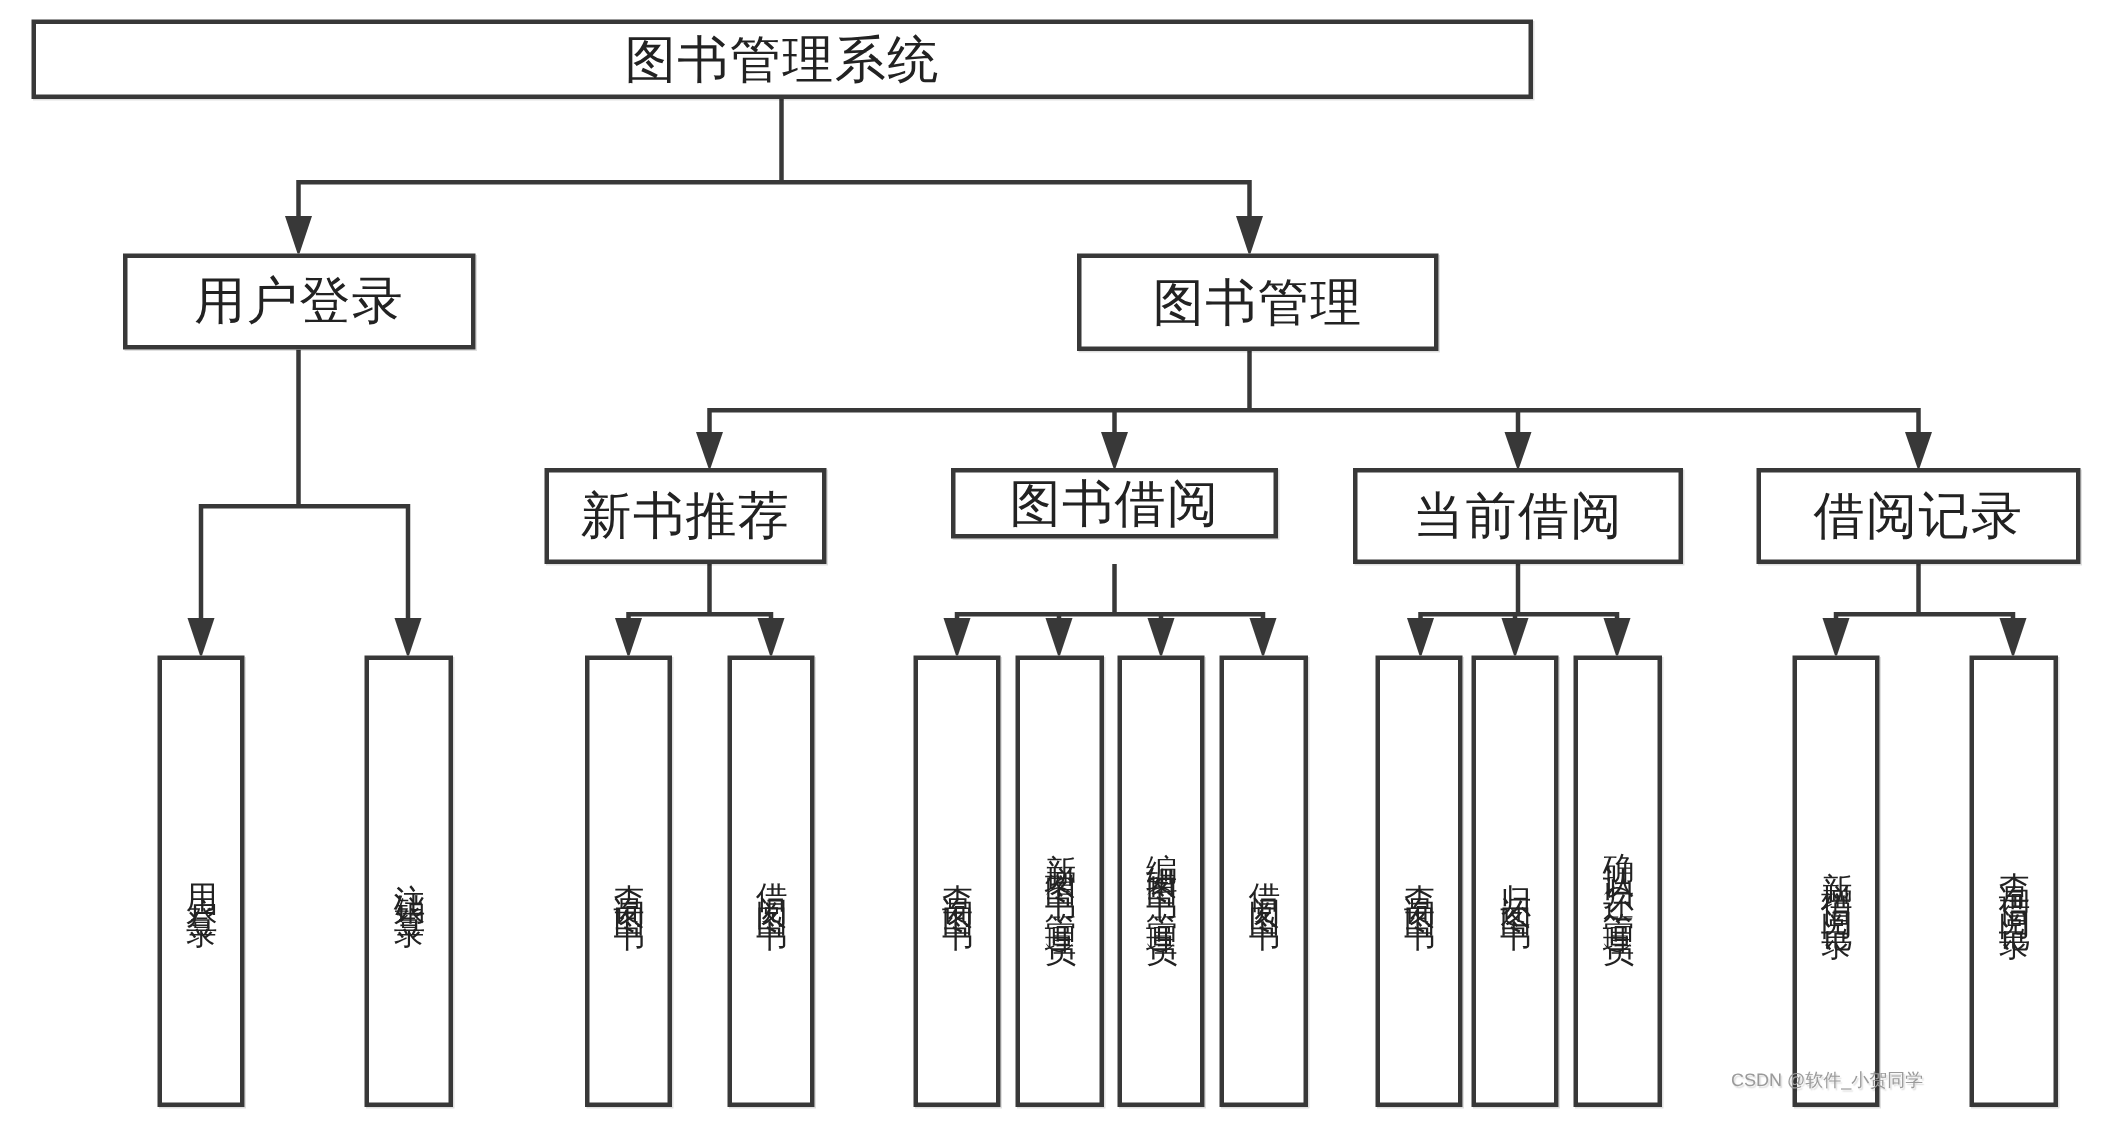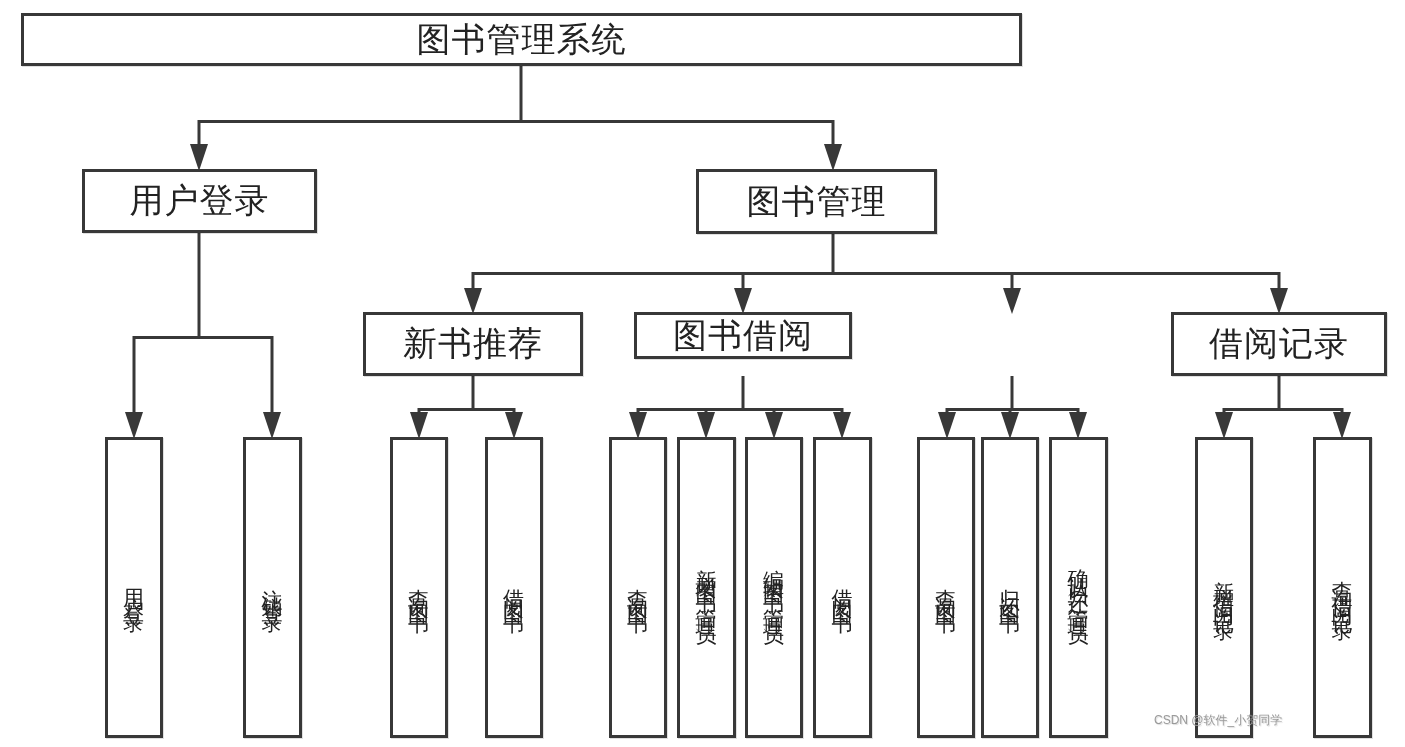--- a/index.html
+++ b/index.html
@@ -90,29 +90,32 @@
     <polygon points="1333,412 1351,412 1342,439"></polygon>
   </svg>
 
   <div class="node" style="left:21px;top:13px;width:1001px;height:53px;">
     <span class="hlabel">图书管理系统</span>
   </div>
 
   <div class="node" style="left:82px;top:169px;width:235px;height:64px;">
     <span class="hlabel">用户登录</span>
   </div>
-  <div class="node" style="left:696px;top:169px;width:241px;height:65px;">
+  <div class="node" style="left:718px;top:169px;width:241px;height:65px;">
     <span class="hlabel">图书管理</span>
   </div>
 
-  <div class="node" style="left:363px;top:312px;width:220px;height:64px;text-align:right;">
+  <div class="node" style="left:363px;top:312px;width:188px;height:64px;text-align:right;">
     <span class="hlabel">新书推荐</span>
   </div>
   <div class="node" style="left:634px;top:312px;width:218px;height:47px;">
     <span class="hlabel">图书借阅</span>
+  </div>
+  <div class="node" style="left:902px;top:312px;width:220px;height:64px;">
+    <span class="hlabel">当前借阅</span>
   </div>
   <div class="node" style="left:1171px;top:312px;width:216px;height:64px;">
     <span class="hlabel">借阅记录</span>
   </div>
 
   <div class="node leaf" style="left:105px;top:437px;width:58px;height:301px;">
     <span class="vlabel">用户登录</span>
   </div>
   <div class="node leaf" style="left:243px;top:437px;width:59px;height:301px;">
     <span class="vlabel">注销登录</span>

